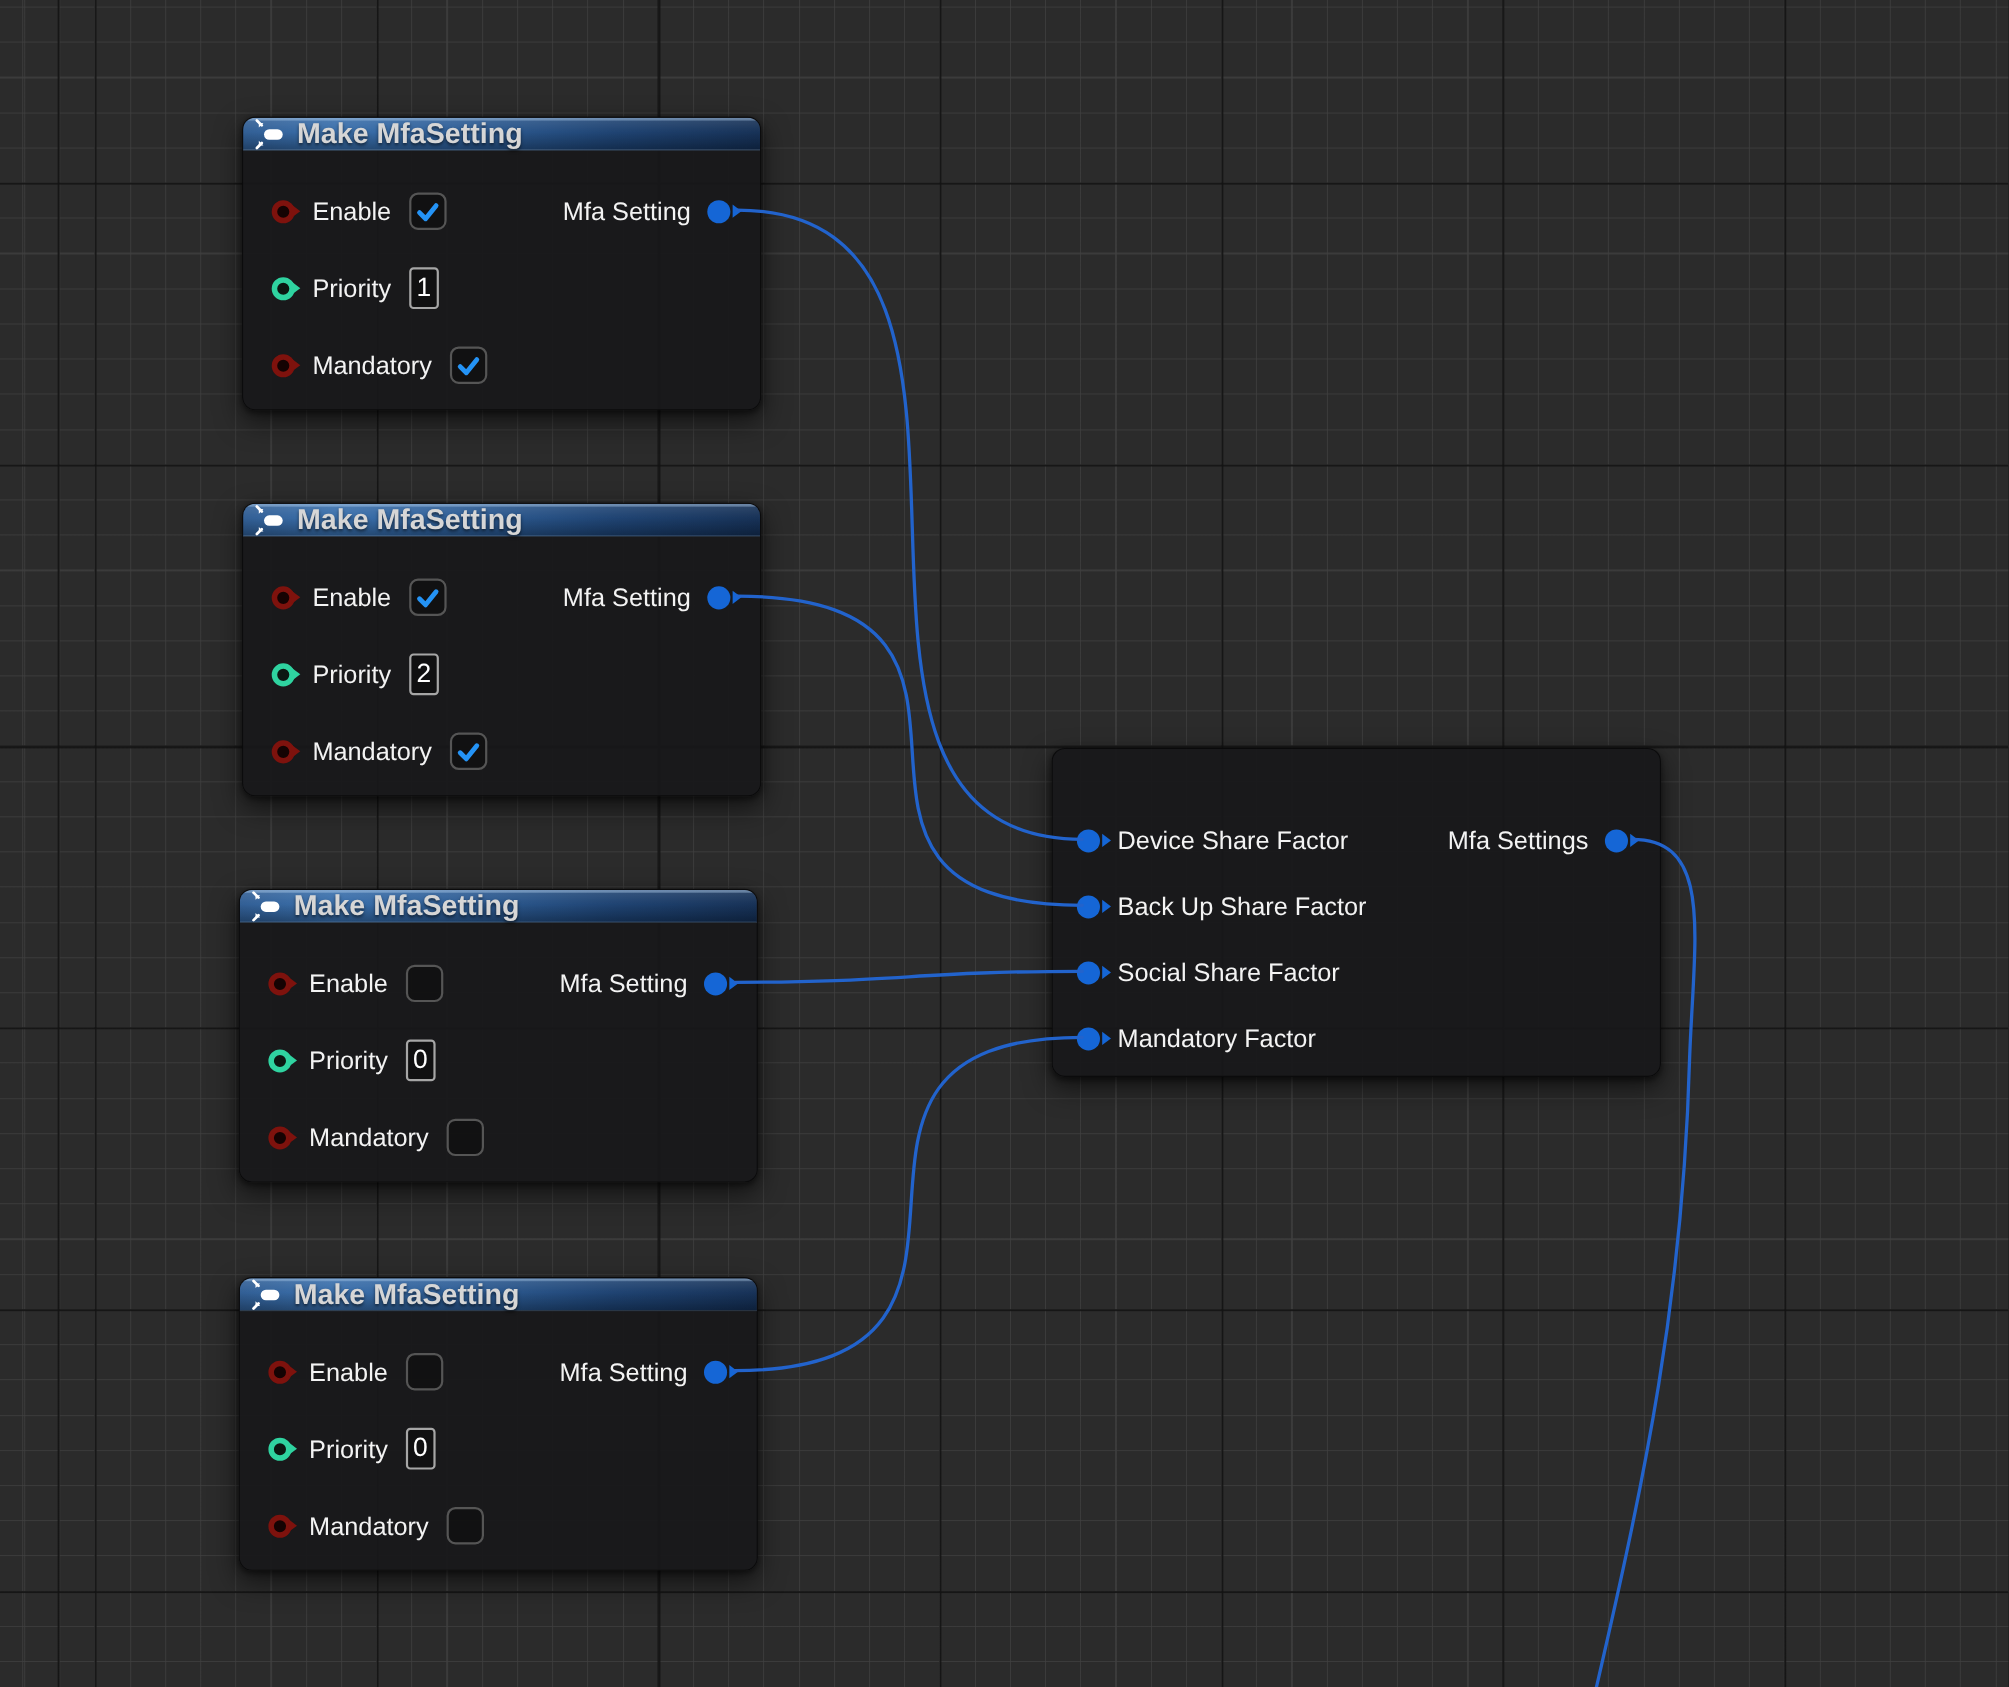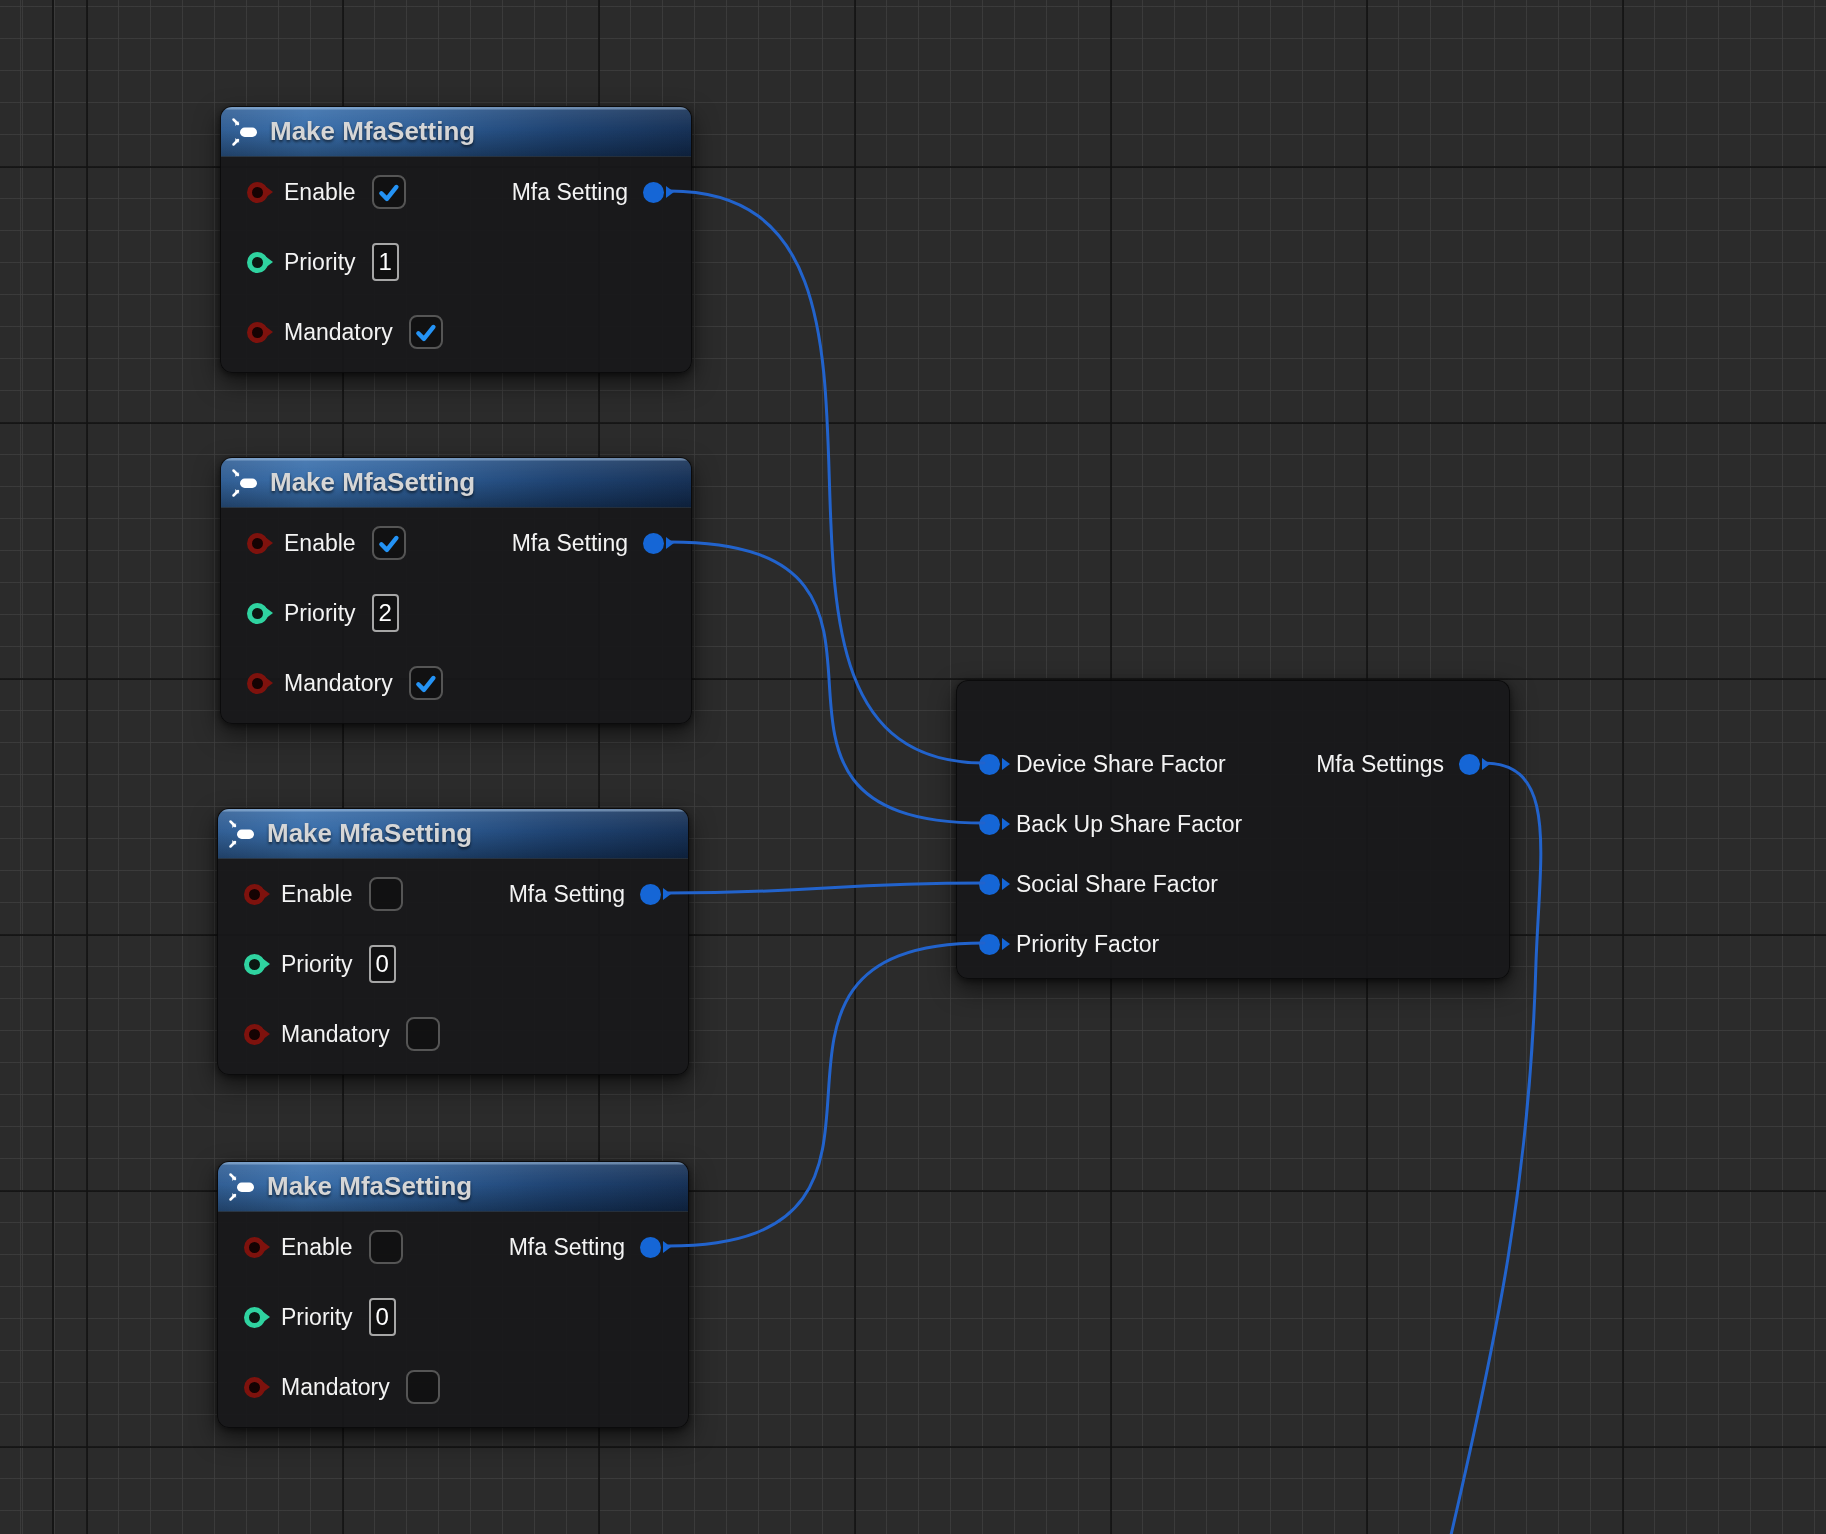--- a/index.html
+++ b/index.html
@@ -18,21 +18,21 @@
   }
   .node{
     position:absolute;
     border-radius:12px;
     background:rgba(24,24,26,0.93);
     box-shadow:0 10px 24px rgba(0,0,0,0.55), 0 2px 6px rgba(0,0,0,0.5);
     border:1px solid rgba(5,5,5,0.7);
     z-index:2;
   }
   .node-header{
-    position:absolute;left:0;top:0;right:0;height:50px;
+    position:absolute;left:0;top:0;right:0;height:30px;
     border-radius:11px 11px 0 0;
     display:flex;align-items:center;
     padding-left:10px;box-sizing:border-box;
     background:
       linear-gradient(to bottom, rgba(190,215,240,0.50) 0px, rgba(190,215,240,0.50) 2px, rgba(255,255,255,0.10) 3px, rgba(255,255,255,0.02) 45%, rgba(0,0,0,0.30) 100%),
       linear-gradient(to right, #2e5c93 0%, #376daa 18%, #2c5d97 40%, #1b4070 72%, #132e54 100%);
     border-bottom:1px solid rgba(0,0,0,0.65);
   }
   .node-title{
     margin-left:9px;
@@ -269,21 +269,21 @@
     <div class="row in" style="top:125px">
       <span class="pin struct"></span>
       <span class="pin-label">Back Up Share Factor</span>
     </div>
     <div class="row in" style="top:185px">
       <span class="pin struct"></span>
       <span class="pin-label">Social Share Factor</span>
     </div>
     <div class="row in" style="top:245px">
       <span class="pin struct"></span>
-      <span class="pin-label">Priority Factor</span>
+      <span class="pin-label">Mandatory Factor</span>
     </div>
     <div class="row out" style="top:65px">
       <span class="pin-label">Mfa Settings</span>
       <span class="pin struct"></span>
     </div>
   </div>
 
 </div>
 
 </body></html>

